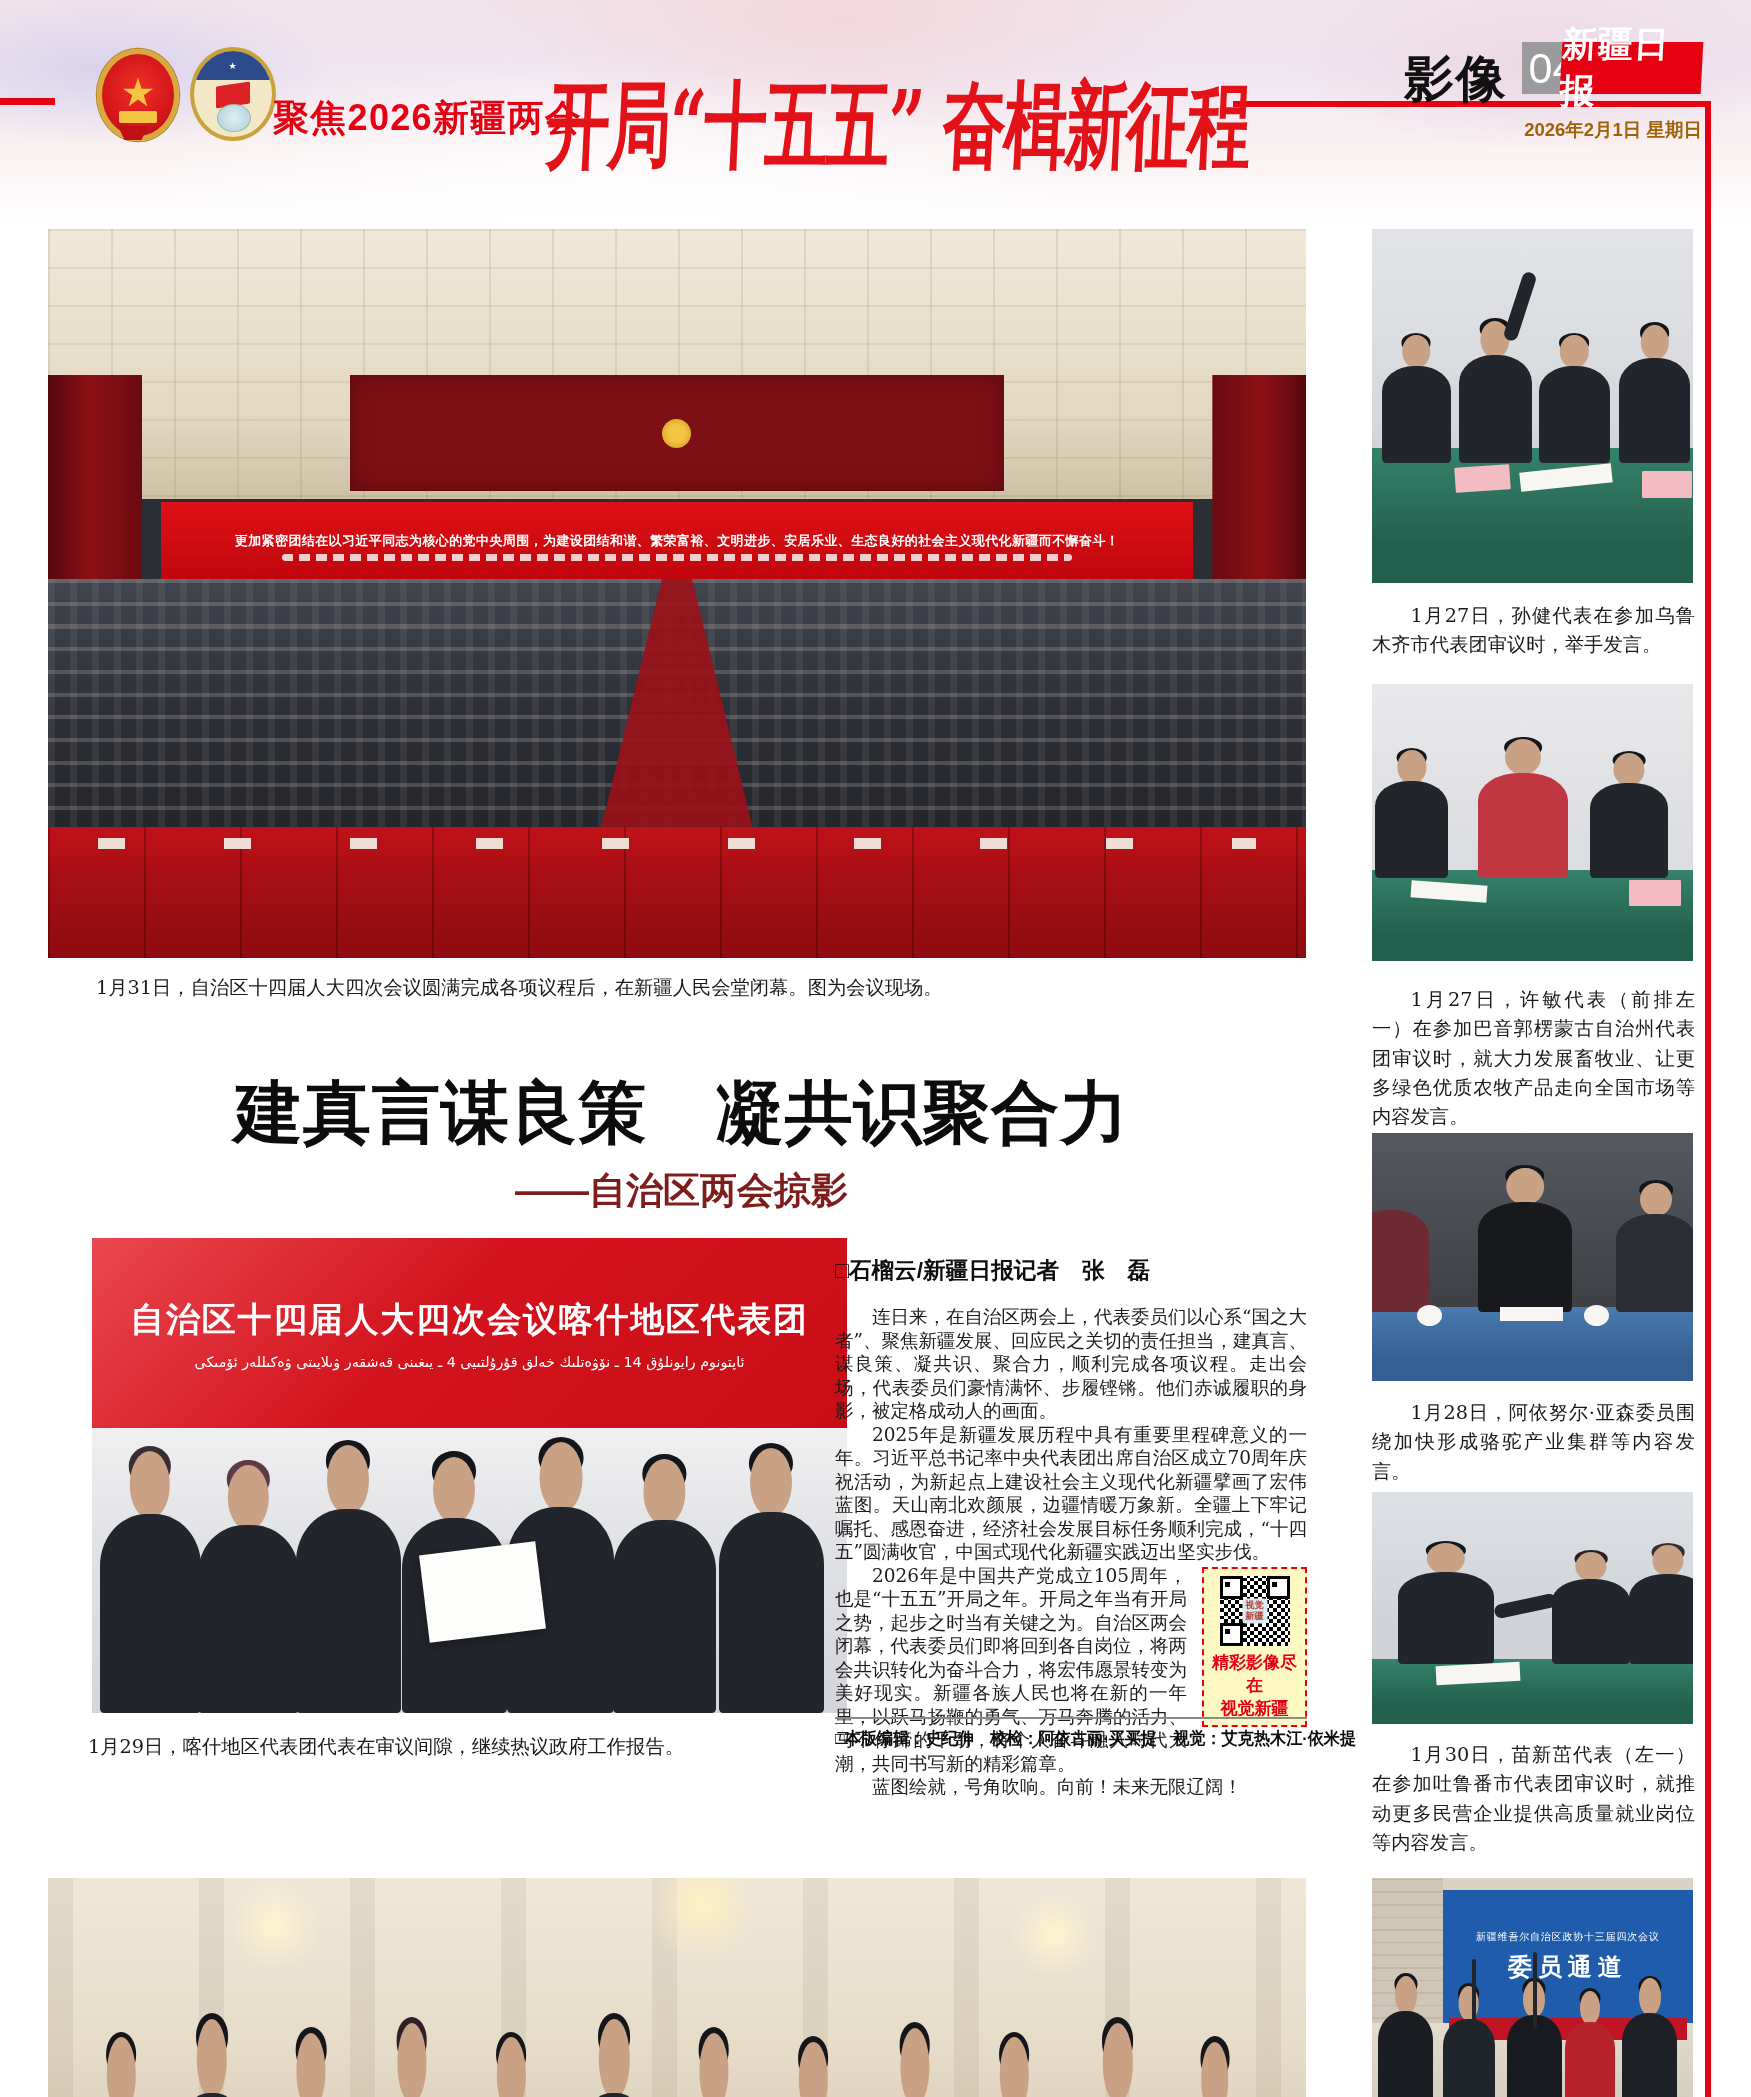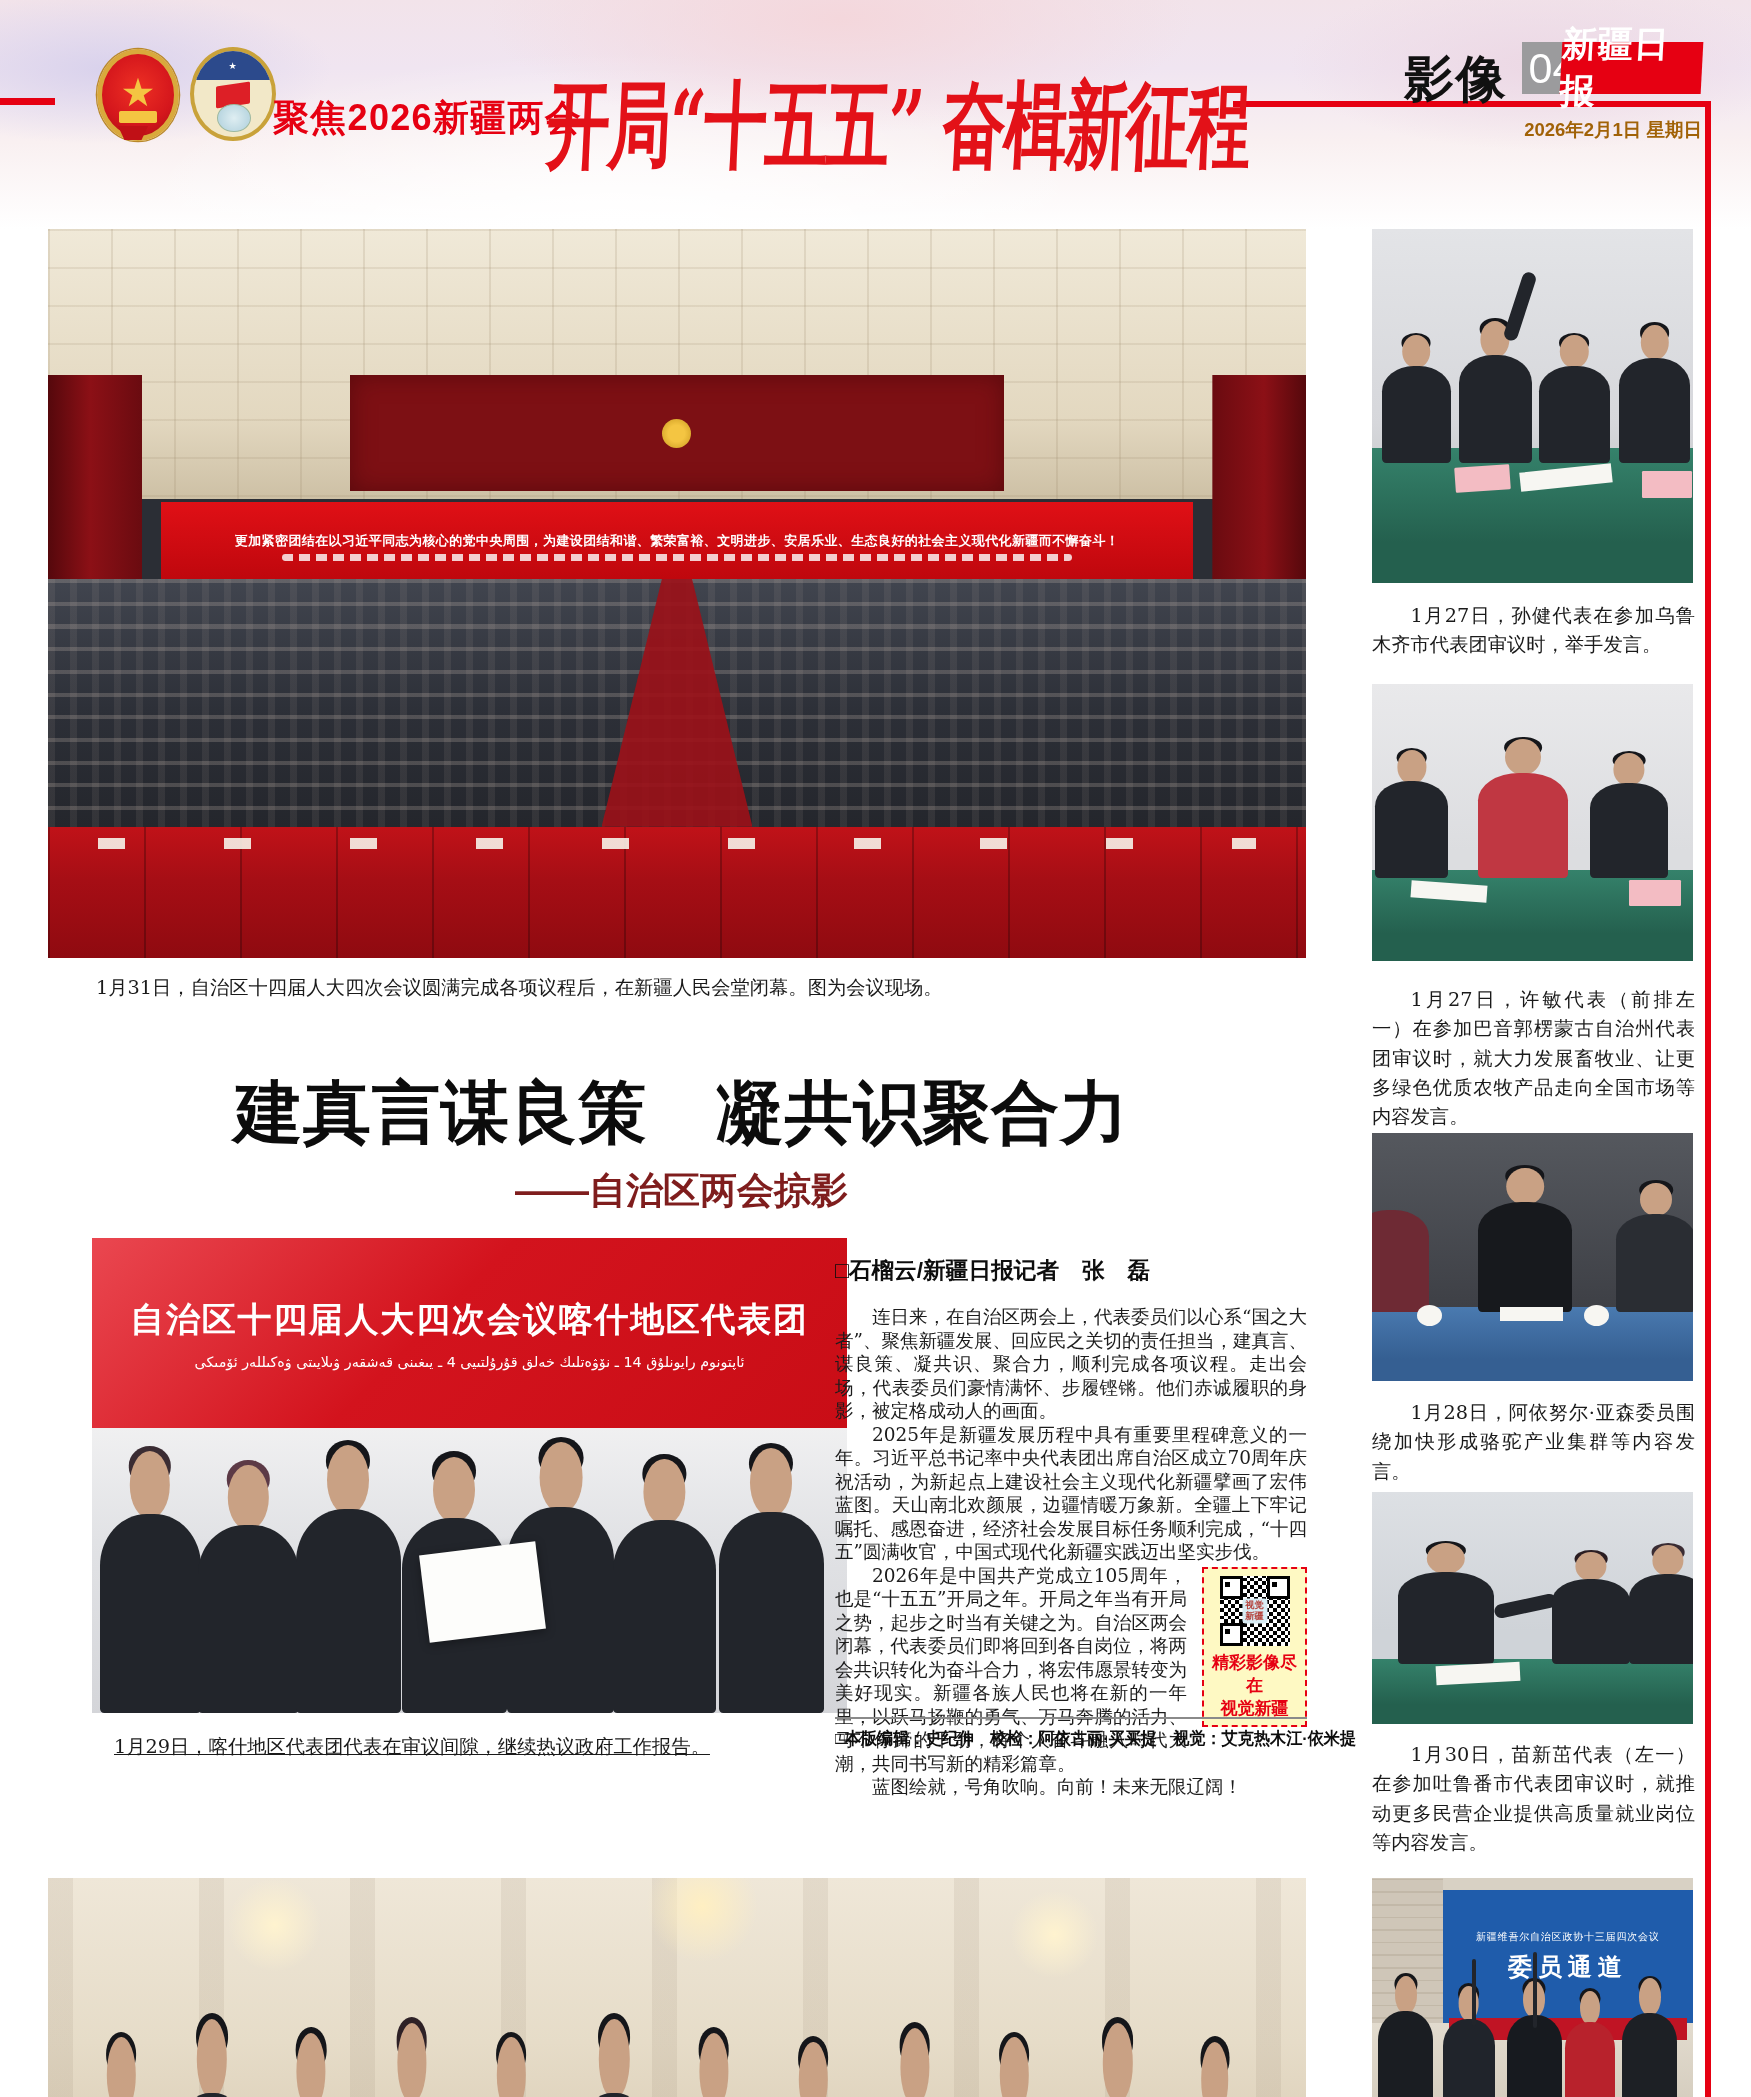--- a/index.html
+++ b/index.html
@@ -246,21 +246,21 @@
           <div class="bd"></div>
         </div>
       <div class="person" style="left:83%;top:7%;width:105px;height:93%">
           <div class="hr"></div>
           <div class="hd"></div>
           <div class="bd"></div>
         </div>
       <div class="doc" style="left:44%;top:42%;width:117px;height:88px;transform:rotate(-7deg);"></div>
     </div>
   </div>
-  <div class="abs cap" style="left:114px;top:1732px;width:705px;text-decoration:underline;">1月29日，喀什地区代表团代表在审议间隙，继续热议政府工作报告。</div>
+  <div class="abs cap" style="left:88px;top:1732px;width:705px;">1月29日，喀什地区代表团代表在审议间隙，继续热议政府工作报告。</div>
 
   <div class="abs art-col">
     <p class="byline">□石榴云/新疆日报记者　张　磊</p>
     <div class="art-text">
       <p>连日来，在自治区两会上，代表委员们以心系“国之大者”、聚焦新疆发展、回应民之关切的责任担当，建真言、谋良策、凝共识、聚合力，顺利完成各项议程。走出会场，代表委员们豪情满怀、步履铿锵。他们赤诚履职的身影，被定格成动人的画面。</p>
       <p>2025年是新疆发展历程中具有重要里程碑意义的一年。习近平总书记率中央代表团出席自治区成立70周年庆祝活动，为新起点上建设社会主义现代化新疆擘画了宏伟蓝图。天山南北欢颜展，边疆情暖万象新。全疆上下牢记嘱托、感恩奋进，经济社会发展目标任务顺利完成，“十四五”圆满收官，中国式现代化新疆实践迈出坚实步伐。</p>
       <div class="qr-box">
         <div class="qr-code">
           <div class="qr-f tl">
               <div></div>

